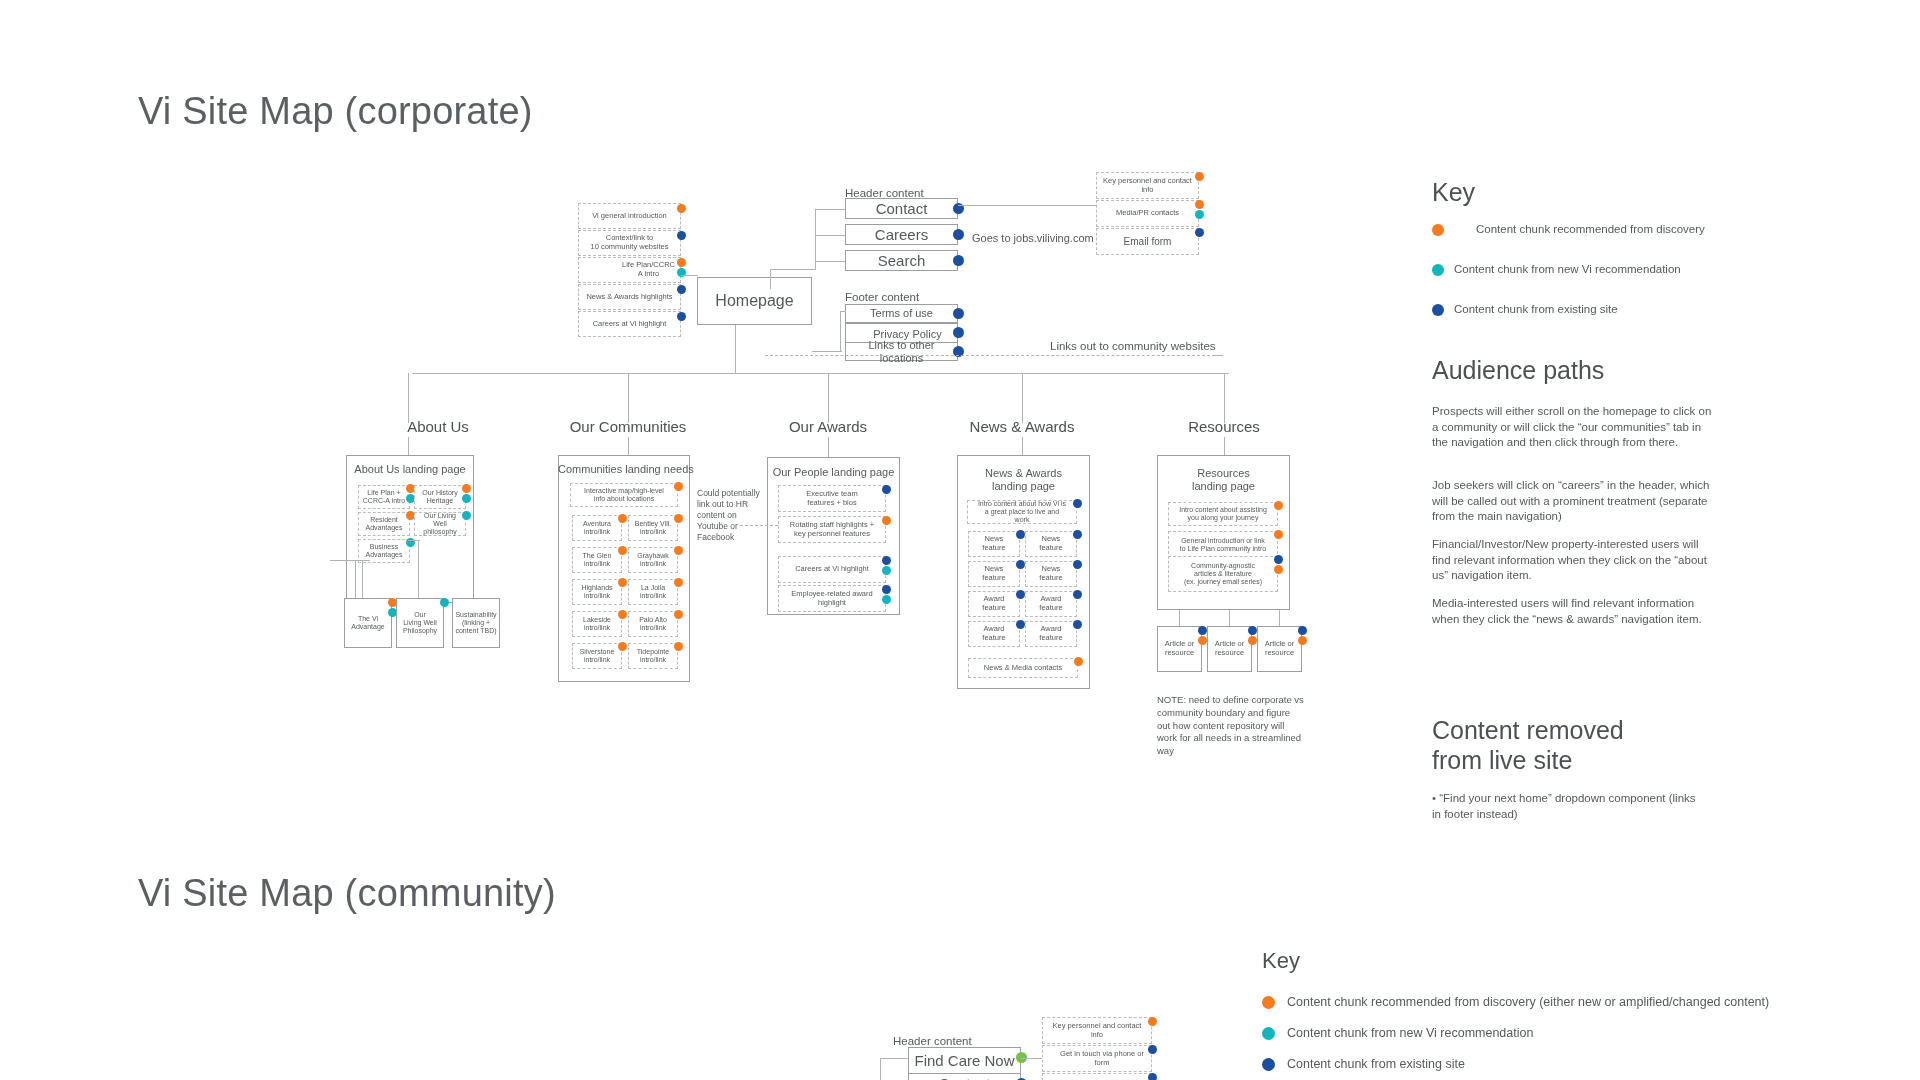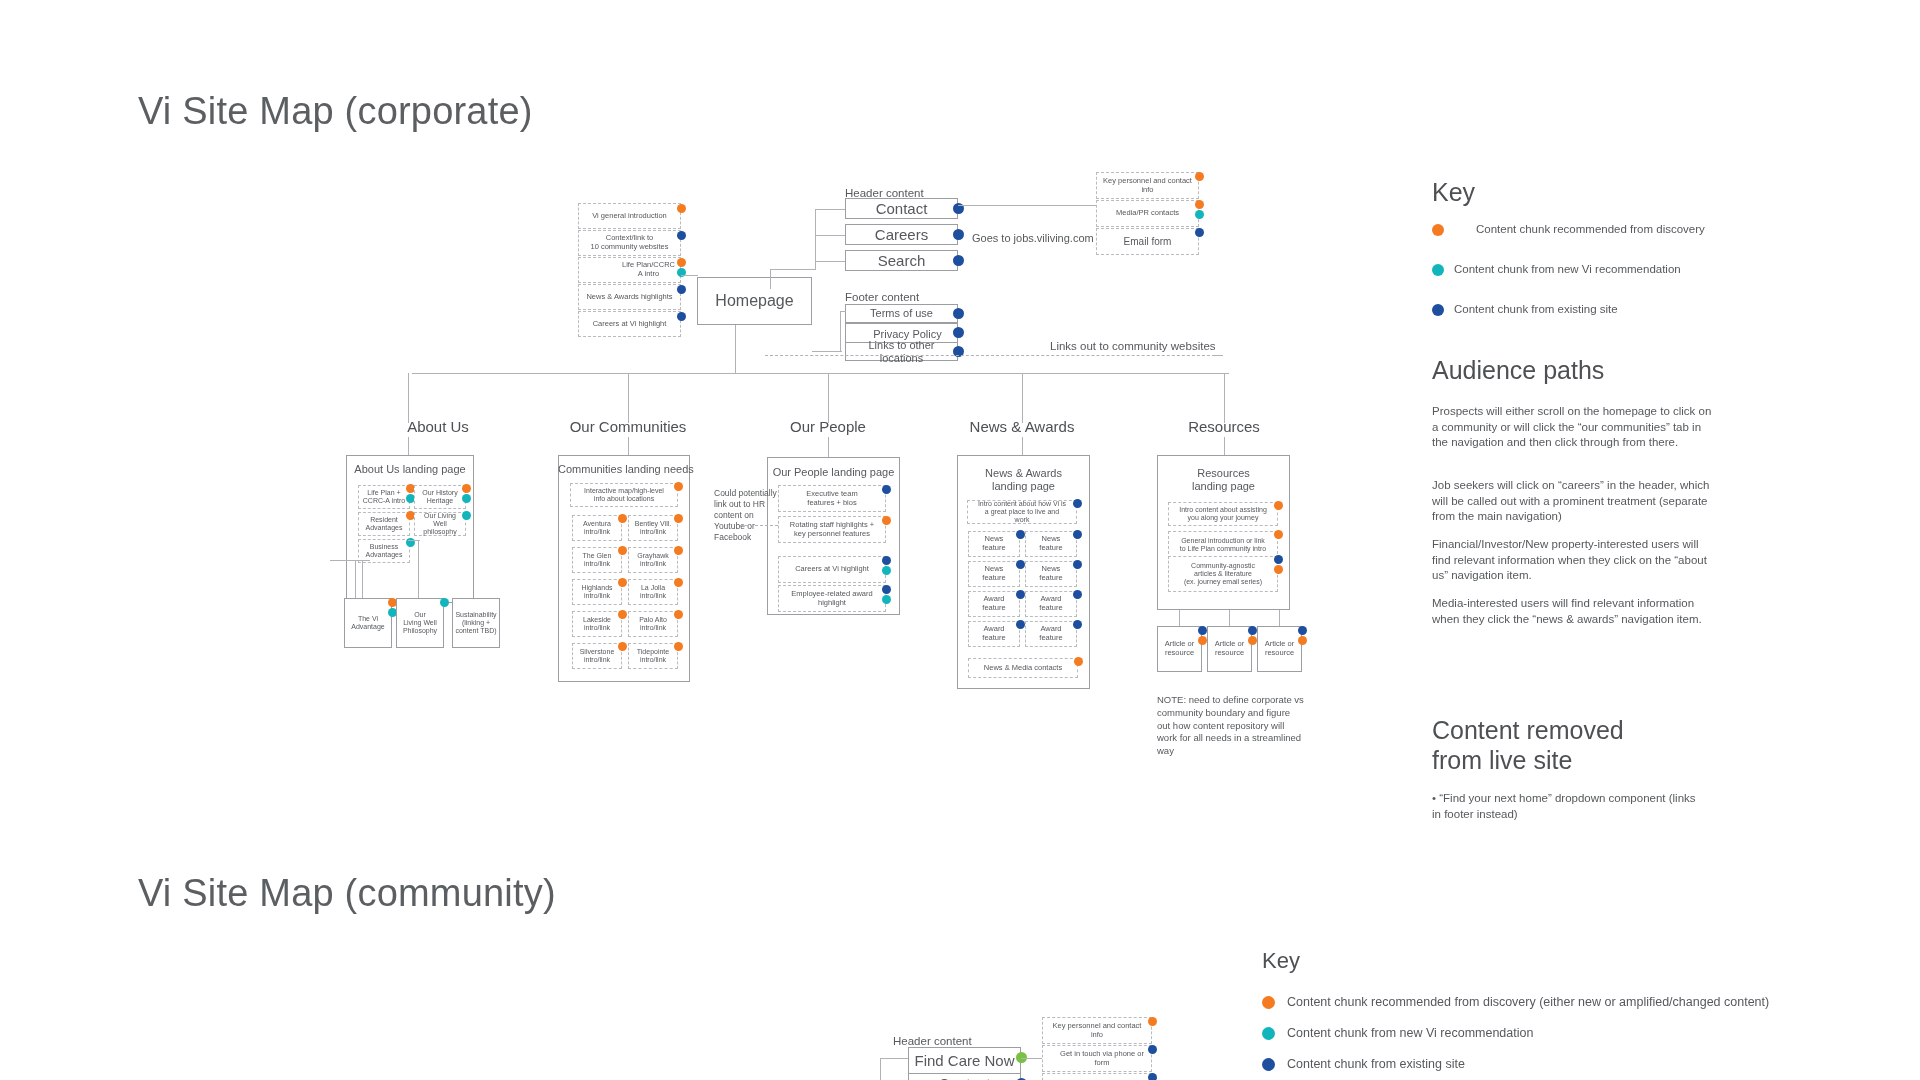--- a/index.html
+++ b/index.html
@@ -45,21 +45,21 @@
   }
 
   
   .key-title { position:absolute; font-size:25px; color:#4d5154; }
   .key-row { position:absolute; display:flex; align-items:flex-start; gap:10px; }
   .key-swatch { width:12px; height:12px; border-radius:50%; margin-top:2px; flex:0 0 auto; }
   .key-text { font-size:11.5px; color:#55595c; line-height:1.35; }
 
   .para { position:absolute; font-size:11.5px; line-height:1.35; color:#55595c; }
   .note { position:absolute; font-size:11px; line-height:1.35; color:#55595c; }
-  .caption { position:absolute; font-size:10.5px; line-height:1.3; color:#55595c;margin-left:17px; }
+  .caption { position:absolute; font-size:10.5px; line-height:1.3; color:#55595c; }
   .sub-label { position:absolute; font-size:11.5px; color:#55595c; white-space:nowrap; }
 
   .big-key-title { position:absolute; font-size:22px; color:#4d5154; }
   .big-key-row { position:absolute; display:flex; align-items:center; gap:12px; }
   .big-key-text { font-size:12.5px; color:#55595c; }
   .big-key-swatch { width:13px; height:13px; border-radius:50%; flex:0 0 auto; }
 
   .removed-title { position:absolute; font-size:25px; color:#4d5154; line-height:1.2; }
   .bullet { position:absolute; font-size:11.5px; color:#55595c; line-height:1.4; }
 </style>
@@ -266,21 +266,21 @@
     <div class="node dash" style="left: 572px; top: 643px; width: 50px; height: 26px; font-size: 7px;">
       <span style="white-space: pre-line; line-height: 1.18; padding: 0px 3px;">Silverstone
 intro/link</span>
     </div>
     <div class="dot" style="left: 617.5px; top: 641.5px; width: 9px; height: 9px; background: rgb(244, 123, 32);"></div>
     <div class="node dash" style="left: 628px; top: 643px; width: 50px; height: 26px; font-size: 7px;">
       <span style="white-space: pre-line; line-height: 1.18; padding: 0px 3px;">Tidepointe
 intro/link</span>
     </div>
     <div class="dot" style="left: 673.5px; top: 641.5px; width: 9px; height: 9px; background: rgb(244, 123, 32);"></div>
-    <div class="sec-head" style="left: 768px; top: 418px; width: 120px; text-align: center;">Our People</div>
+    <div class="sec-head" style="left: 768px; top: 418px; width: 120px; text-align: center;">Our Awards</div>
     <div class="ln" style="left: 828px; top: 437px; width: 1px; height: 20px;"></div>
     <div class="node" style="left: 767px; top: 457px; width: 133px; height: 158px; font-size: 9.5px; align-items: flex-start;">
       <span style="white-space: pre-line; line-height: 1.18; padding: 0px 3px;"></span>
     </div>
     <div class="sub-label" style="left: 767px; top: 466px; font-size: 11px; width: 133px; text-align: center;">Our People landing page</div>
     <div class="node dash" style="left: 778px; top: 485px; width: 108px; height: 27px; font-size: 7.5px;">
       <span style="white-space: pre-line; line-height: 1.18; padding: 0px 3px;">Executive team
 features + bios</span>
     </div>
     <div class="dot" style="left: 881.5px; top: 484.5px; width: 9px; height: 9px; background: rgb(29, 79, 158);"></div>

